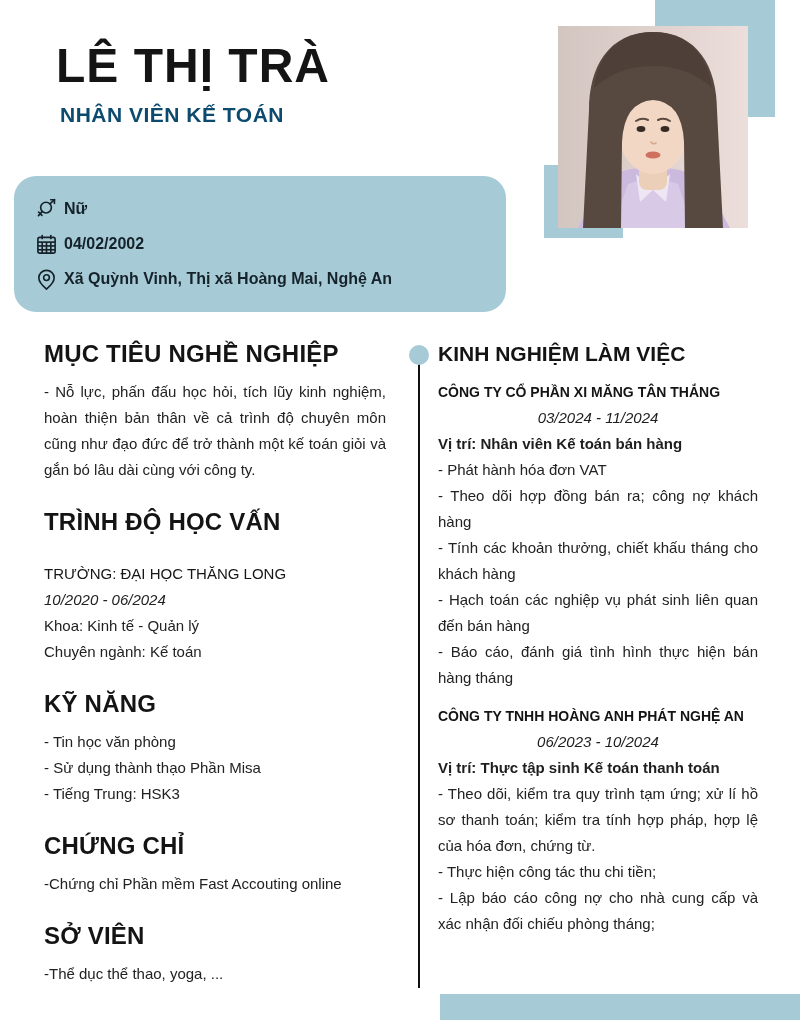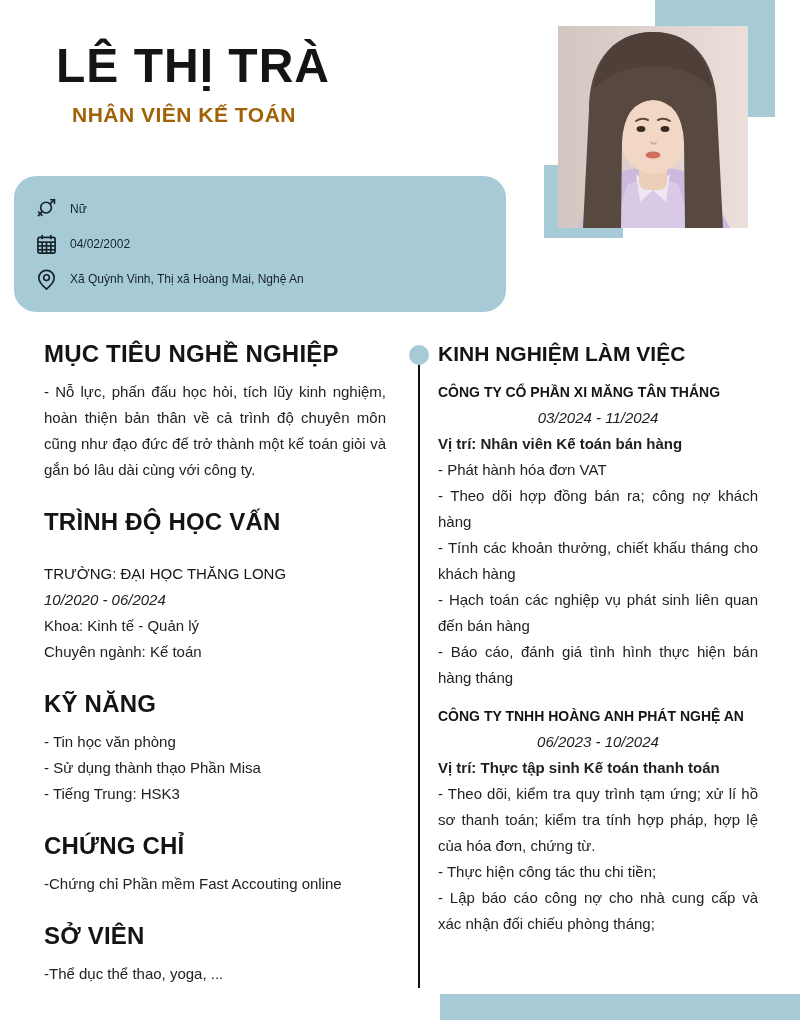--- a/index.html
+++ b/index.html
@@ -12,27 +12,27 @@
   .decor-top-right { left:655px; top:0; width:120px; height:117px; z-index:1; }
   .decor-photo-back { left:544px; top:165px; width:79px; height:73px; z-index:1; }
   .decor-bottom { left:440px; top:994px; width:360px; height:26px; z-index:1; }
 
   
   .photo { position:absolute; left:558px; top:26px; width:190px; height:202px; z-index:2; }
   .photo svg { display:block; width:100%; height:100%; }
 
   
   .name { position:absolute; left:56px; top:38px; font-size:48px; font-weight:800; letter-spacing:1px; color:#141414; z-index:3; }
-  .role { position:absolute; left:72px; top:103px; font-size:21px; font-weight:700; letter-spacing:.5px; color:#a16207; z-index:3; }
+  .role { position:absolute; left:60px; top:103px; font-size:21px; font-weight:700; letter-spacing:.5px; color:#0c4a6e; z-index:3; }
 
   
   .infobox { position:absolute; left:14px; top:176px; width:492px; height:136px;
              background:#a6cbd7; border-radius:22px; z-index:2;
              display:flex; flex-direction:column; justify-content:center; gap:11px; padding:10px 20px; }
-  .info-row { display:flex; align-items:center; gap:12px; font-size:12px; color:#15222a; }
+  .info-row { display:flex; align-items:center; gap:6px; font-size:16px; color:#15222a;font-weight:bold; }
   .info-row .icon { width:24px; height:24px; flex:0 0 24px; display:flex; align-items:center; justify-content:center; }
   .info-row .icon svg { width:23px; height:23px; }
 
   
   .divider-v { position:absolute; left:418px; top:358px; width:2px; height:630px; background:#101010; z-index:2; }
   .exp-dot { position:absolute; left:-29px; top:3px; width:20px; height:20px; border-radius:50%; background:#a6cbd7; }
 
   
   .col-left  { position:absolute; left:44px;  top:340px; width:342px; z-index:3; }
   .col-right { position:absolute; left:438px; top:342px; width:320px; z-index:3; }

